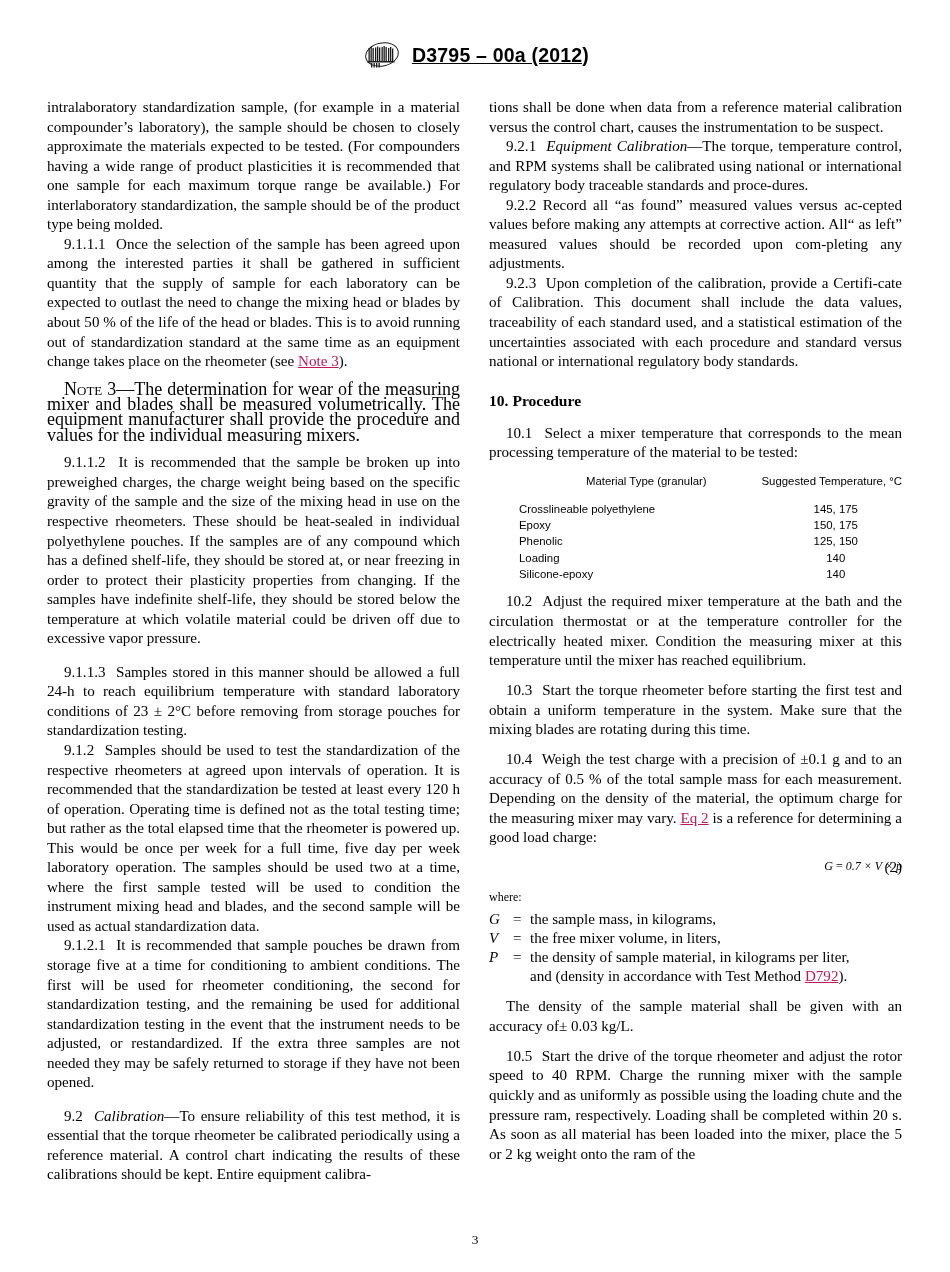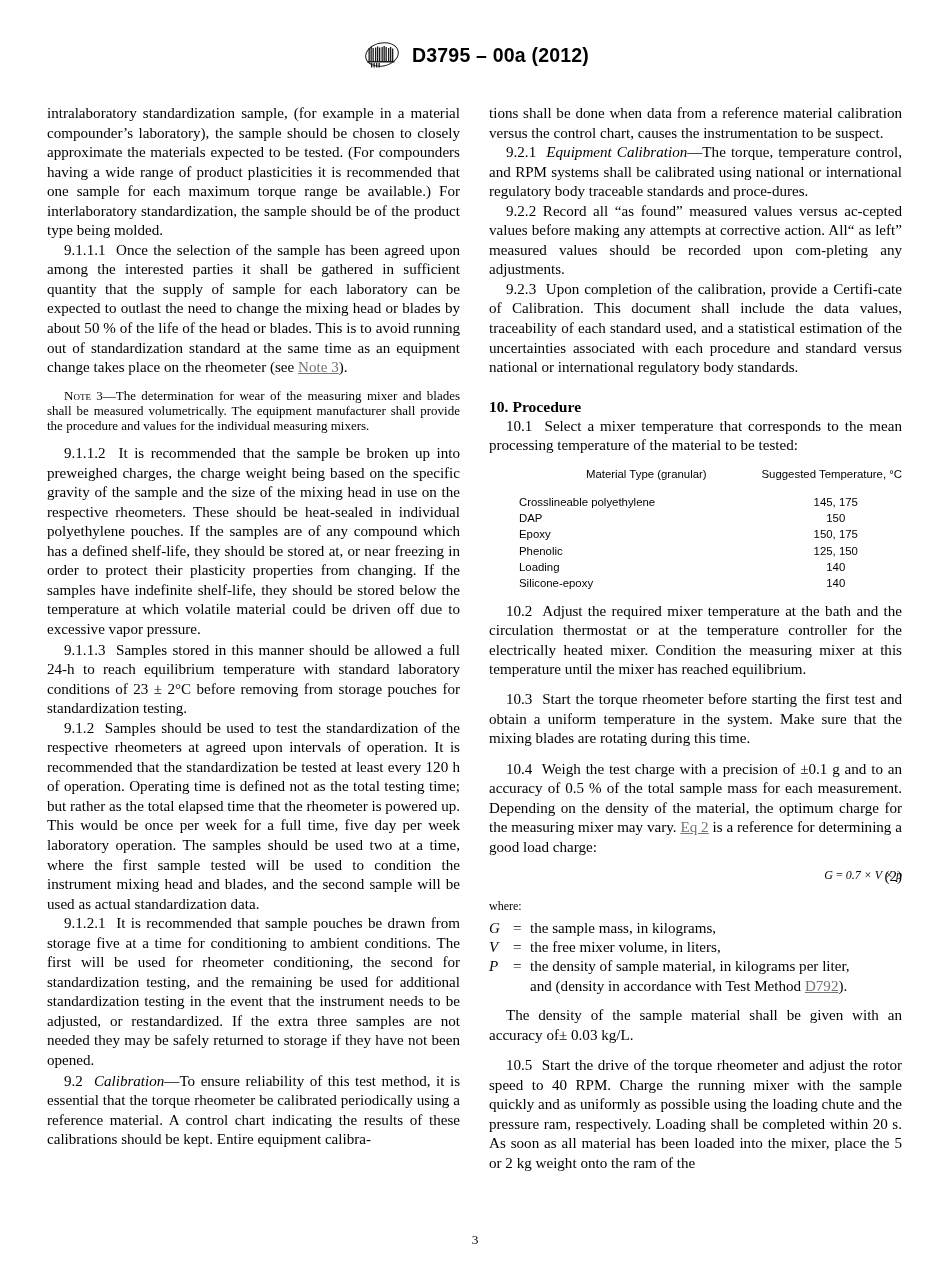--- a/index.html
+++ b/index.html
@@ -29,26 +29,27 @@
     display: block;
     width: 42px;
     height: 30px;
   }
   .designation {
     font-family: "Liberation Sans", "DejaVu Sans", sans-serif;
     font-size: 19.5px;
     font-weight: bold;
     letter-spacing: 0.2px;
     white-space: nowrap;
+    text-decoration: underline;
   }
 
   
   .columns {
     position: absolute;
-    top: 104px;
+    top: 98px;
     left: 47px;
     width: 856px;
     display: flex;
     gap: 29px;
   }
   .col {
     width: 413px;
   }
 
   p.body {
@@ -60,37 +61,37 @@
     text-indent: 17px;
     hyphens: none;
   }
   p.body.noindent {
     text-indent: 0;
   }
   p.gap-before {
     margin-top: 10.5px;
   }
   p.gap-small {
-    margin-top: 1px;
+    margin-top: 14px;
   }
 
   .sec-num {
     white-space: nowrap;
   }
   .ital {
     font-style: italic;
   }
   .xref {
-    color: #737373;
+    color: #be185d;
   }
 
   
   p.note {
     margin: 10px 0 0 0;
-    font-size: 13px;
+    font-size: 18px;
     line-height: 15.3px;
     text-align: justify;
     text-indent: 17px;
   }
   .smallcaps {
     font-variant: small-caps;
   }
 
   
   h2.section-head {
@@ -288,24 +289,20 @@
           <th class="col-mat">Material Type (granular)</th>
           <th class="col-temp">Suggested Temperature, °C</th>
         </tr>
       </thead>
       <tbody>
         <tr>
           <td class="col-mat">Crosslineable polyethylene</td>
           <td class="col-temp">145, 175</td>
         </tr>
         <tr>
-          <td class="col-mat">DAP</td>
-          <td class="col-temp">150</td>
-        </tr>
-        <tr>
           <td class="col-mat">Epoxy</td>
           <td class="col-temp">150, 175</td>
         </tr>
         <tr>
           <td class="col-mat">Phenolic</td>
           <td class="col-temp">125, 150</td>
         </tr>
         <tr>
           <td class="col-mat">Loading</td>
           <td class="col-temp">140</td>

